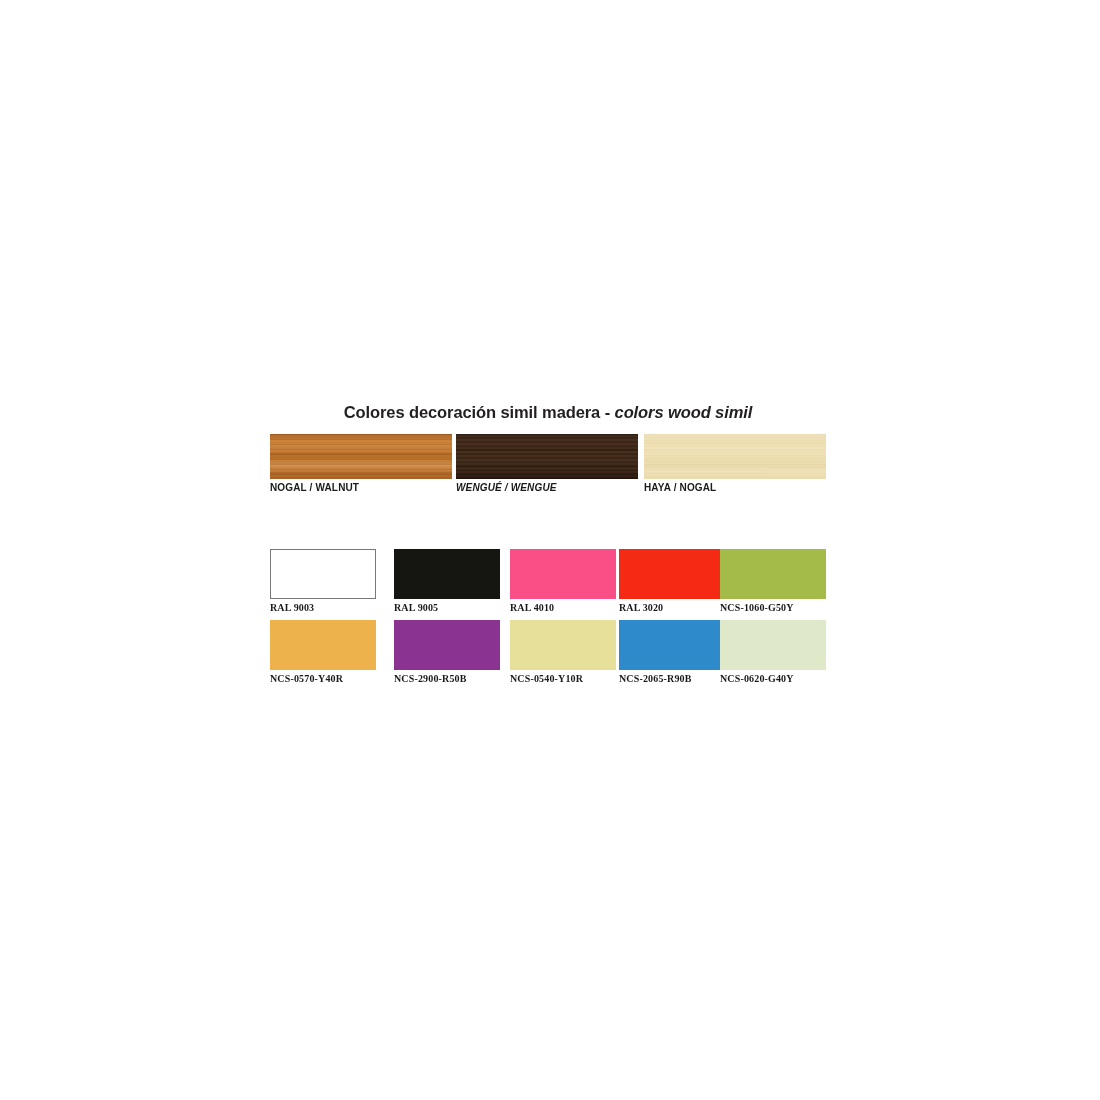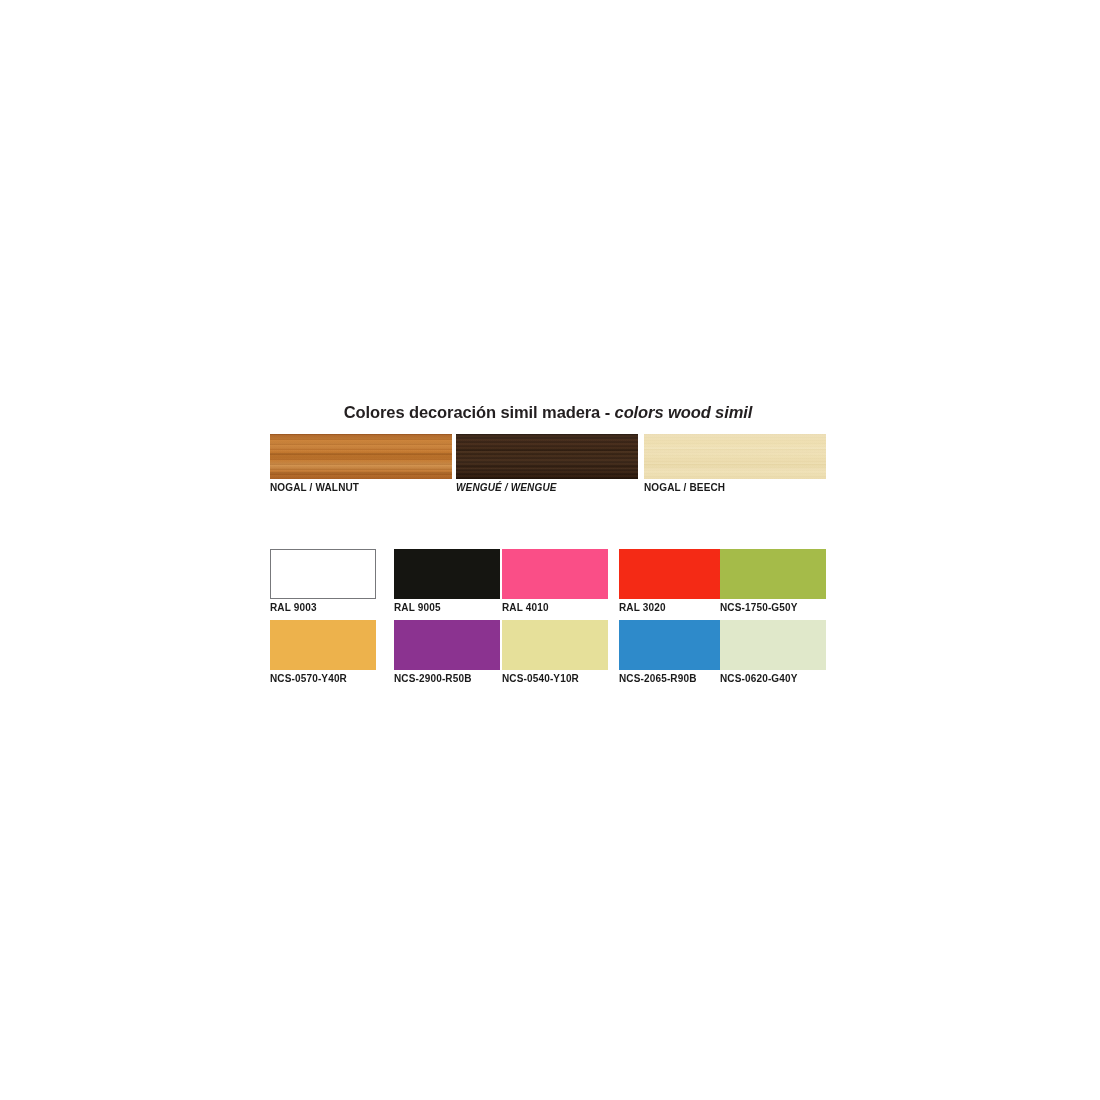--- a/index.html
+++ b/index.html
@@ -149,25 +149,25 @@
         #eedfb0 20%,
         #f2e5bc 42%,
         #ead9a6 62%,
         #f1e4bb 82%,
         #e8d7a4 100%);
   }
 
   
   #lacquer-row-1 { top: 549px; }
   #lacquer-row-2 { top: 620px; }
-  .lacquer .swatch-cell { width: 106px; }
+  .lacquer .swatch-cell { width: 106px; font-family: Liberation Serif, serif; }
   .lacquer .swatch-chip { height: 50px; }
   .lacquer .swatch-cell:nth-child(1) { left: 0px; }
   .lacquer .swatch-cell:nth-child(2) { left: 124px; }
-  .lacquer .swatch-cell:nth-child(3) { left: 232px; }
+  .lacquer .swatch-cell:nth-child(3) { left: 240px; }
   .lacquer .swatch-cell:nth-child(4) { left: 341px; padding-left: 8px; }
   .lacquer .swatch-cell:nth-child(5) { left: 450px; }
 
   .chip-outline { border: 1px solid #77787b; }
 </style>
 </head>
 <body>
 
 <div id="sheet">
 
@@ -179,21 +179,21 @@
     <div class="swatch-cell">
       <div class="swatch-chip wood-walnut"></div>
       <div class="swatch-label">NOGAL / WALNUT</div>
     </div>
     <div class="swatch-cell">
       <div class="swatch-chip wood-wengue"></div>
       <div class="swatch-label">WENGUÉ / WENGUE</div>
     </div>
     <div class="swatch-cell">
       <div class="swatch-chip wood-beech"></div>
-      <div class="swatch-label">NOGAL / BEECH</div>
+      <div class="swatch-label">HAYA / NOGAL</div>
     </div>
   </div>
 
 
   <div class="swatch-row lacquer" id="lacquer-row-1">
     <div class="swatch-cell">
       <div class="swatch-chip chip-outline" style="background-color: rgb(255, 255, 255);"></div>
       <div class="swatch-label">RAL 9003</div>
     </div>
     <div class="swatch-cell">
@@ -203,21 +203,21 @@
     <div class="swatch-cell">
       <div class="swatch-chip" style="background-color: rgb(250, 78, 135);"></div>
       <div class="swatch-label">RAL 4010</div>
     </div>
     <div class="swatch-cell">
       <div class="swatch-chip" style="background-color: rgb(244, 42, 21);"></div>
       <div class="swatch-label">RAL 3020</div>
     </div>
     <div class="swatch-cell">
       <div class="swatch-chip" style="background-color: rgb(165, 187, 73);"></div>
-      <div class="swatch-label">NCS-1750-G50Y</div>
+      <div class="swatch-label">NCS-1060-G50Y</div>
     </div>
   </div>
 
   <div class="swatch-row lacquer" id="lacquer-row-2">
     <div class="swatch-cell">
       <div class="swatch-chip" style="background-color: rgb(237, 178, 76);"></div>
       <div class="swatch-label">NCS-0570-Y40R</div>
     </div>
     <div class="swatch-cell">
       <div class="swatch-chip" style="background-color: rgb(139, 51, 144);"></div>

